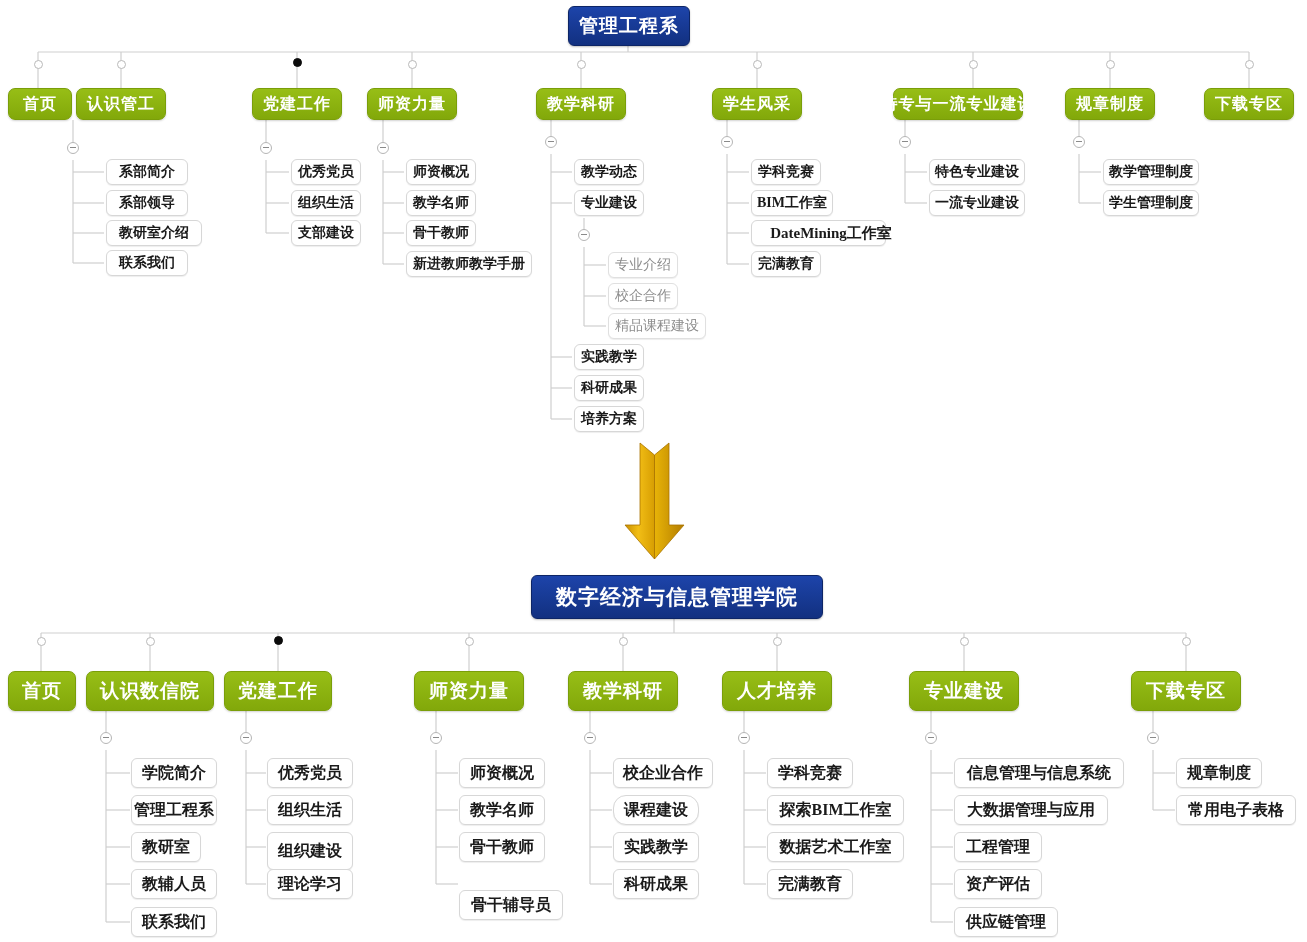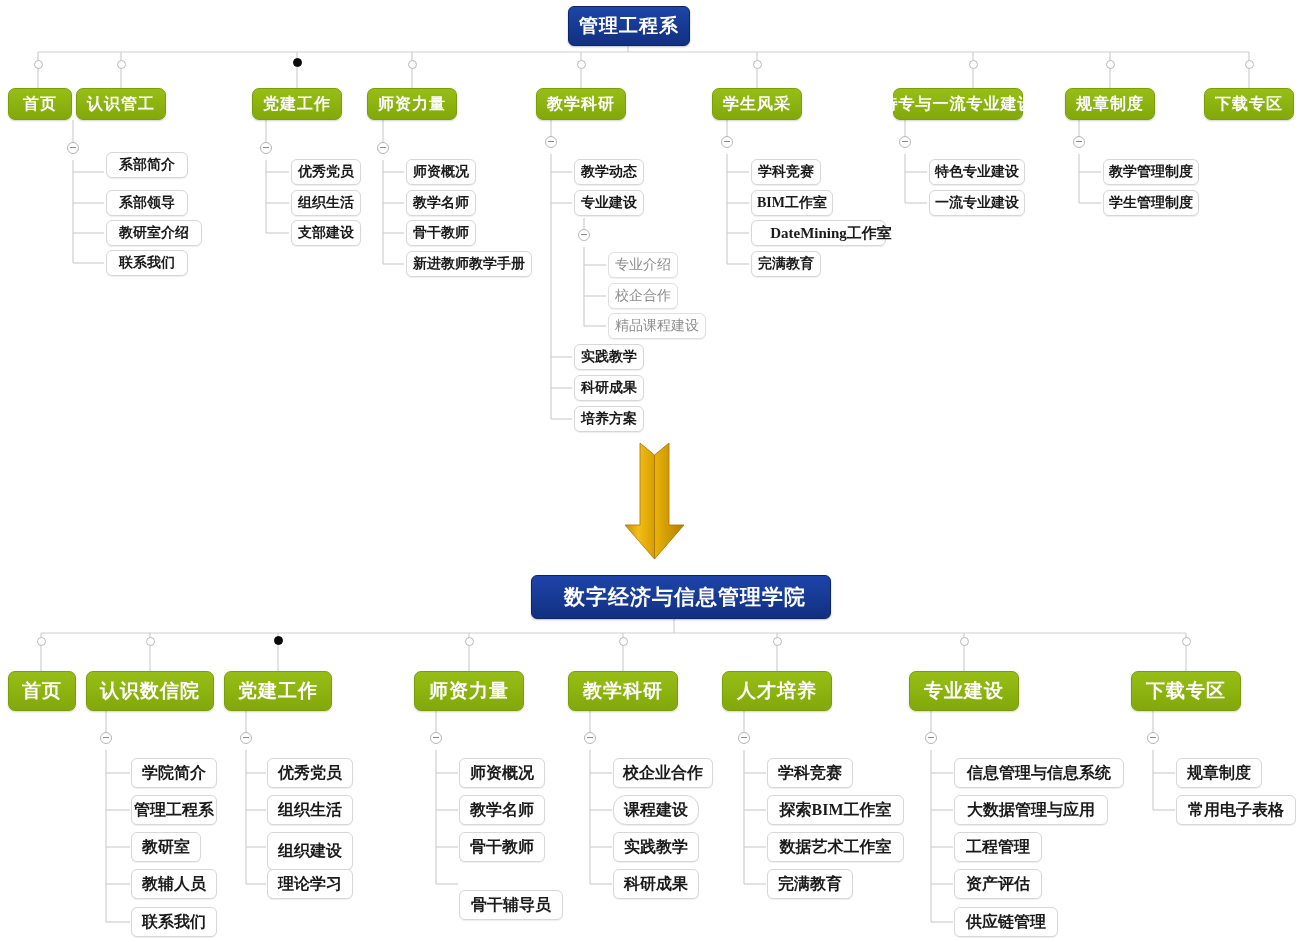--- a/index.html
+++ b/index.html
@@ -301,21 +301,21 @@
 
   <div class="toggle" style="left:67px; top:142px;"></div>
   <div class="toggle" style="left:260px; top:142px;"></div>
   <div class="toggle" style="left:377px; top:142px;"></div>
   <div class="toggle" style="left:545px; top:136px;"></div>
   <div class="toggle" style="left:578px; top:229px;"></div>
   <div class="toggle" style="left:721px; top:136px;"></div>
   <div class="toggle" style="left:899px; top:136px;"></div>
   <div class="toggle" style="left:1073px; top:136px;"></div>
 
-  <div class="leaf-node" style="left:106px; top:152px; width:82px; height:26px;">系部简介</div>
+  <div class="leaf-node" style="left:106px; top:159px; width:82px; height:26px;">系部简介</div>
   <div class="leaf-node" style="left:106px; top:190px; width:82px; height:26px;">系部领导</div>
   <div class="leaf-node" style="left:106px; top:220px; width:96px; height:26px;">教研室介绍</div>
   <div class="leaf-node" style="left:106px; top:250px; width:82px; height:26px;">联系我们</div>
 
   <div class="leaf-node" style="left:291px; top:159px; width:70px; height:26px;">优秀党员</div>
   <div class="leaf-node" style="left:291px; top:190px; width:70px; height:26px;">组织生活</div>
   <div class="leaf-node" style="left:291px; top:220px; width:70px; height:26px;">支部建设</div>
 
   <div class="leaf-node" style="left:406px; top:159px; width:70px; height:26px;">师资概况</div>
   <div class="leaf-node" style="left:406px; top:190px; width:70px; height:26px;">教学名师</div>
@@ -356,21 +356,21 @@
           <stop offset="100%" stop-color="#B47D00"></stop>
         </linearGradient>
       </defs>
 
       <path d="M37.5 18 L23 6 L23 88 L8 88 L37.5 122 Z" fill="url(#goldL)" stroke="#A87200" stroke-width="0.8"></path>
 
       <path d="M37.5 18 L52 6 L52 88 L67 88 L37.5 122 Z" fill="url(#goldR)" stroke="#A87200" stroke-width="0.8"></path>
     </svg>
   </div>
 
-  <div class="root-node" style="left:531px; top:575px; width:290px; height:42px; font-size:21px;padding-left:8px;">数字经济与信息管理学院</div>
+  <div class="root-node" style="left:531px; top:575px; width:290px; height:42px; font-size:21px;">数字经济与信息管理学院</div>
 
   <div class="bullet" style="left:36.5px; top:637px;"></div>
   <div class="bullet" style="left:145.5px; top:637px;"></div>
   <div class="bullet filled" style="left:273.5px; top:636px;"></div>
   <div class="bullet" style="left:464.5px; top:637px;"></div>
   <div class="bullet" style="left:618.5px; top:637px;"></div>
   <div class="bullet" style="left:772.5px; top:637px;"></div>
   <div class="bullet" style="left:959.5px; top:637px;"></div>
   <div class="bullet" style="left:1181.5px; top:637px;"></div>
 

